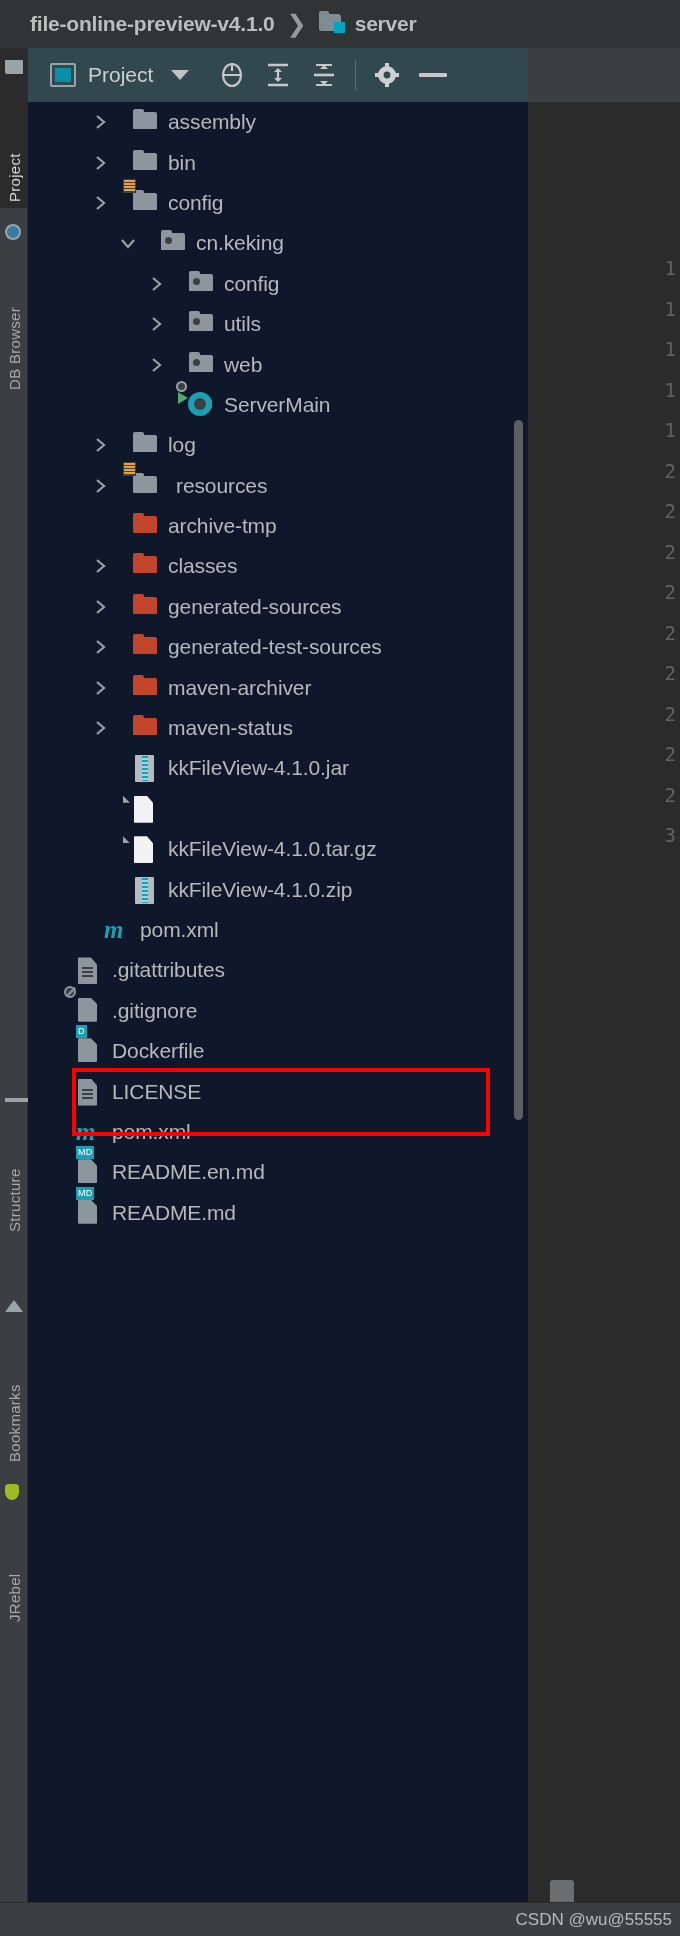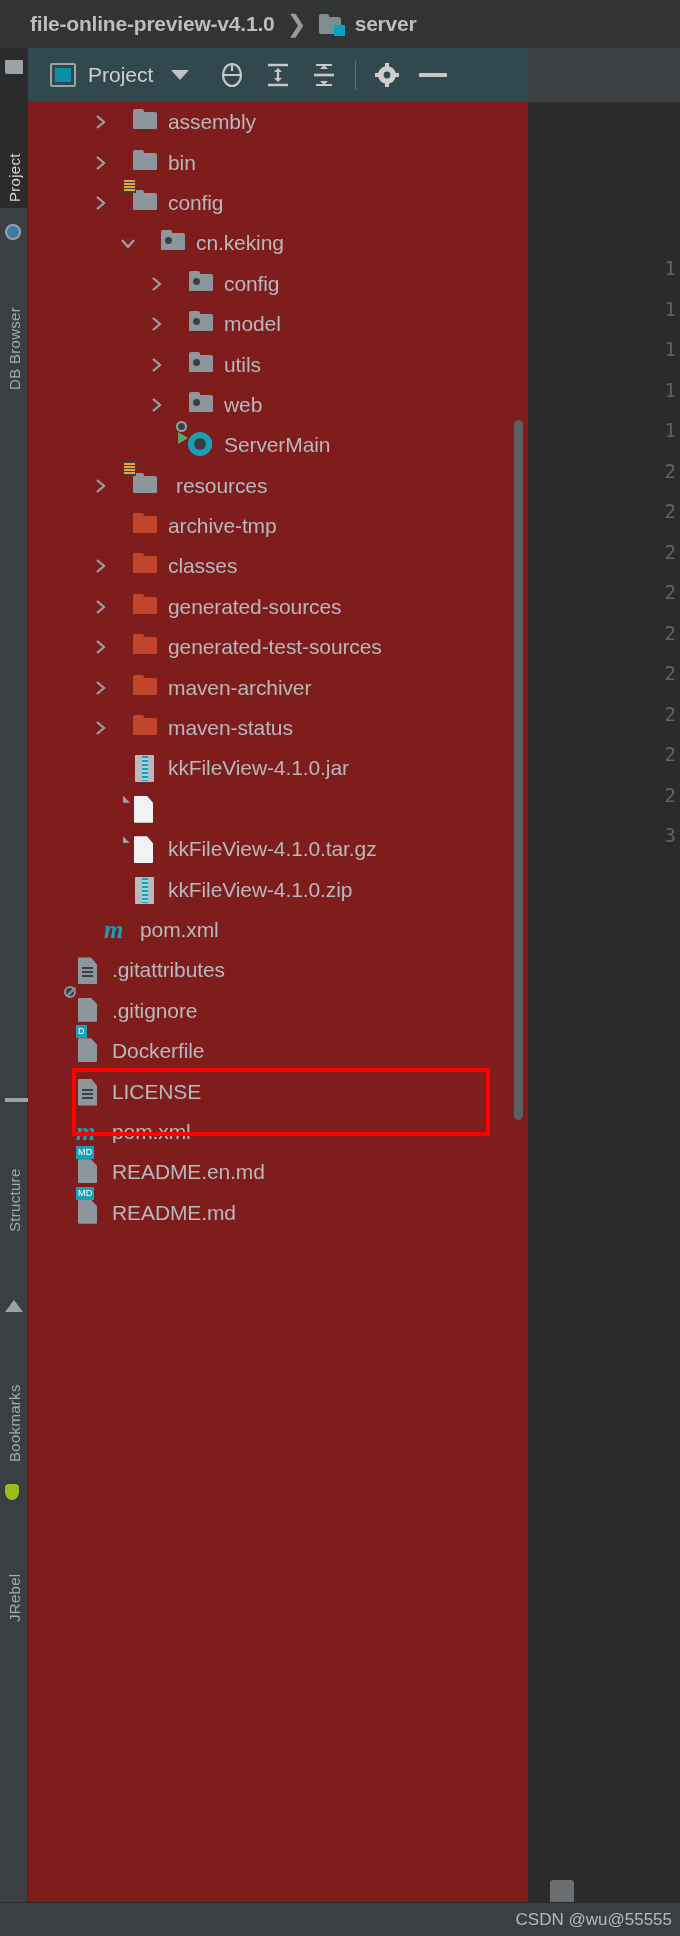--- a/index.html
+++ b/index.html
@@ -17,21 +17,21 @@
 
   
   .breadcrumb-bar {
     position: absolute; left: 0; top: 0; width: 680px; height: 48px;
     background: #313335;
     display: flex; align-items: center;
     padding-left: 30px;
   }
   .bc-text { font-size: 21px; font-weight: bold; color: #bdbdbd; letter-spacing: -0.2px; }
   .bc-sep { font-size: 24px; color: #9a9a9a; margin: 0 12px; font-weight: 300; }
-  .bc-module { display: flex; align-items: flex-end; gap: 10px; }
+  .bc-module { display: flex; align-items: flex-start; gap: 10px; }
 
   
   .icon-module { position: relative; width: 26px; height: 21px; flex: none; }
   .icon-module .f {
     position: absolute; left: 0; top: 2px; width: 22px; height: 17px;
     background: #7f8c92; border-radius: 1px 3px 2px 2px;
   }
   .icon-module .f::before {
     content: ""; position: absolute; left: 0; top: -3px; width: 10px; height: 4px;
     background: #7f8c92; border-radius: 2px 2px 0 0;
@@ -90,21 +90,21 @@
   .gutter-nums {
     position: absolute; right: 0; top: 200px; width: 40px;
     color: #606366; font-size: 19px; text-align: right; padding-right: 4px;
     font-family: "DejaVu Sans Mono", monospace;
   }
   .gutter-nums div { height: 40.5px; line-height: 40.5px; }
 
   
   .tree {
     position: absolute; left: 28px; top: 102px; width: 500px; height: 1800px;
-    background: #7f1d1d; overflow: hidden;
+    background: #0f172a; overflow: hidden;
   }
   .row {
     position: relative; height: 40.4px; display: flex; align-items: center;
     white-space: nowrap;
   }
   .arrow {
     position: absolute; width: 20px; height: 20px; flex: none;
   }
   .arrow svg { display: block; }
   .row-icon { position: absolute; width: 28px; height: 26px; flex: none; }
@@ -460,43 +460,43 @@
         <span class="row-icon" style="left:160px"><span class="fld gray"><i class="tab"></i><i class="body"></i><i class="dot"></i></span></span>
         <span class="row-label" style="left:196px">config</span>
       </div>
       <div class="row">
         <span class="arrow" style="left:118px">
           <svg width="20" height="20" viewBox="0 0 20 20">
             <path d="M7 4l7 6-7 6" fill="none" stroke="#9aa0a4" stroke-width="2.2"></path>
           </svg>
         </span>
         <span class="row-icon" style="left:160px"><span class="fld gray"><i class="tab"></i><i class="body"></i><i class="dot"></i></span></span>
-        <span class="row-label" style="left:196px">model</span>
-      </div>
-      <div class="row">
-        <span class="arrow" style="left:118px">
-          <svg width="20" height="20" viewBox="0 0 20 20">
-            <path d="M7 4l7 6-7 6" fill="none" stroke="#9aa0a4" stroke-width="2.2"></path>
-          </svg>
-        </span>
-        <span class="row-icon" style="left:160px"><span class="fld gray"><i class="tab"></i><i class="body"></i><i class="dot"></i></span></span>
         <span class="row-label" style="left:196px">utils</span>
       </div>
       <div class="row">
         <span class="arrow" style="left:118px">
           <svg width="20" height="20" viewBox="0 0 20 20">
             <path d="M7 4l7 6-7 6" fill="none" stroke="#9aa0a4" stroke-width="2.2"></path>
           </svg>
         </span>
         <span class="row-icon" style="left:160px"><span class="fld gray"><i class="tab"></i><i class="body"></i><i class="dot"></i></span></span>
         <span class="row-label" style="left:196px">web</span>
       </div>
       <div class="row">
         <span class="row-icon" style="left:160px"><span class="icon-class"><i class="c"></i><i class="run"></i><i class="gear"></i></span></span>
         <span class="row-label" style="left:196px">ServerMain</span>
+      </div>
+      <div class="row">
+        <span class="arrow" style="left:62px">
+          <svg width="20" height="20" viewBox="0 0 20 20">
+            <path d="M7 4l7 6-7 6" fill="none" stroke="#9aa0a4" stroke-width="2.2"></path>
+          </svg>
+        </span>
+        <span class="row-icon" style="left:104px"><span class="fld gray"><i class="tab"></i><i class="body"></i></span></span>
+        <span class="row-label" style="left:140px">log</span>
       </div>
       <div class="row">
         <span class="arrow" style="left:62px">
           <svg width="20" height="20" viewBox="0 0 20 20">
             <path d="M7 4l7 6-7 6" fill="none" stroke="#9aa0a4" stroke-width="2.2"></path>
           </svg>
         </span>
         <span class="row-icon" style="left:104px"><span class="fld gray"><i class="tab"></i><i class="body"></i><span class="badge-stripes">
               <i></i>
               <i></i>

